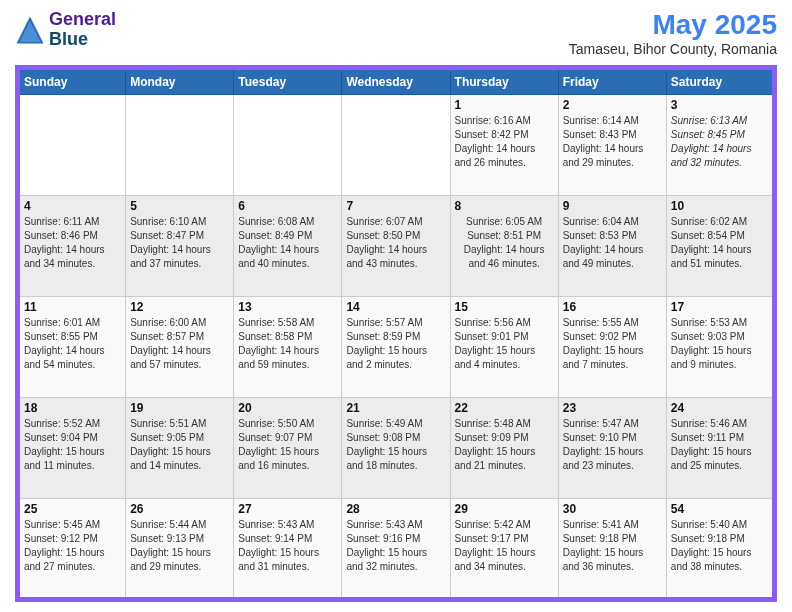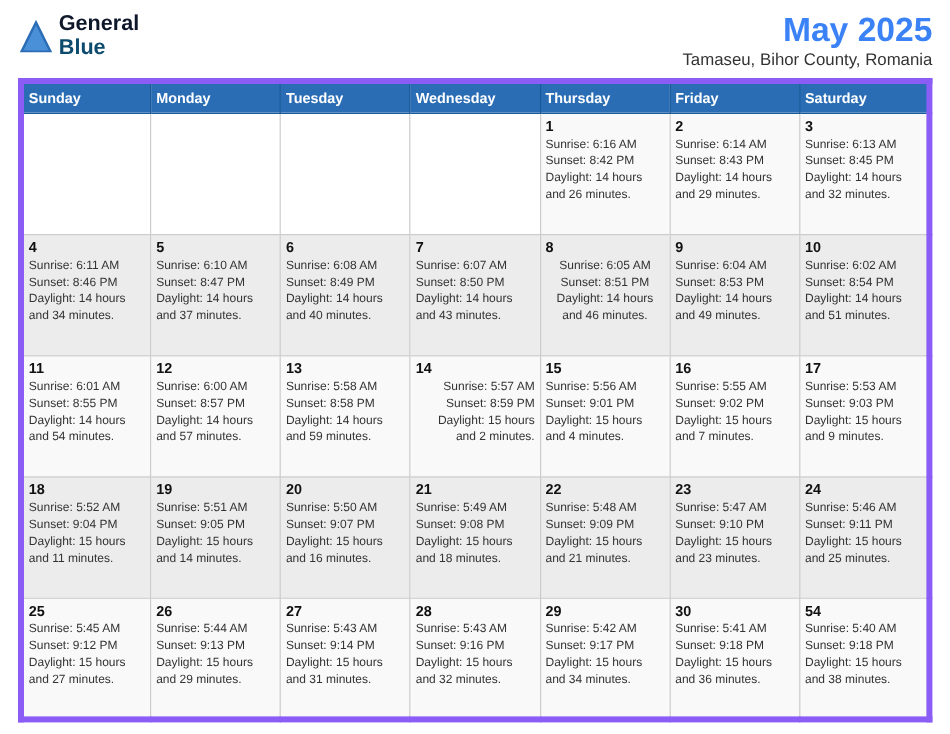--- a/index.html
+++ b/index.html
@@ -28,21 +28,21 @@
       align-items: center;
       gap: 4px;
     }
     .logo-text {
       font-size: 18px;
       font-weight: bold;
       color: #1a3a6c;
       line-height: 1.1;
     }
     .logo-text span {
-      color: #0f172a;
+      color: #4c1d95;
     }
     .logo-icon {
       width: 30px;
       height: 30px;
     }
     .title-area {
       text-align: right;
     }
     .main-title {
       font-size: 28px;
@@ -149,21 +149,21 @@
           </td>
           <td>
             <span class="day-number">2</span>
             <div class="day-info" style="white-space: pre-line;">Sunrise: 6:14 AM
 Sunset: 8:43 PM
 Daylight: 14 hours
 and 29 minutes.</div>
           </td>
           <td>
             <span class="day-number">3</span>
-            <div class="day-info" style="white-space: pre-line;">Sunrise: 6:13 AM
+            <div class="day-info" style="white-space: pre-line; font-style: italic;">Sunrise: 6:13 AM
 Sunset: 8:45 PM
 Daylight: 14 hours
 and 32 minutes.</div>
           </td>
         </tr>
         <tr>
           <td>
             <span class="day-number">4</span>
             <div class="day-info" style="white-space: pre-line;">Sunrise: 6:11 AM
 Sunset: 8:46 PM
@@ -230,21 +230,21 @@
           </td>
           <td>
             <span class="day-number">13</span>
             <div class="day-info" style="white-space: pre-line;">Sunrise: 5:58 AM
 Sunset: 8:58 PM
 Daylight: 14 hours
 and 59 minutes.</div>
           </td>
           <td>
             <span class="day-number">14</span>
-            <div class="day-info" style="white-space: pre-line; text-align: right;">Sunrise: 5:57 AM
+            <div class="day-info" style="white-space: pre-line;">Sunrise: 5:57 AM
 Sunset: 8:59 PM
 Daylight: 15 hours
 and 2 minutes.</div>
           </td>
           <td>
             <span class="day-number">15</span>
             <div class="day-info" style="white-space: pre-line;">Sunrise: 5:56 AM
 Sunset: 9:01 PM
 Daylight: 15 hours
 and 4 minutes.</div>

